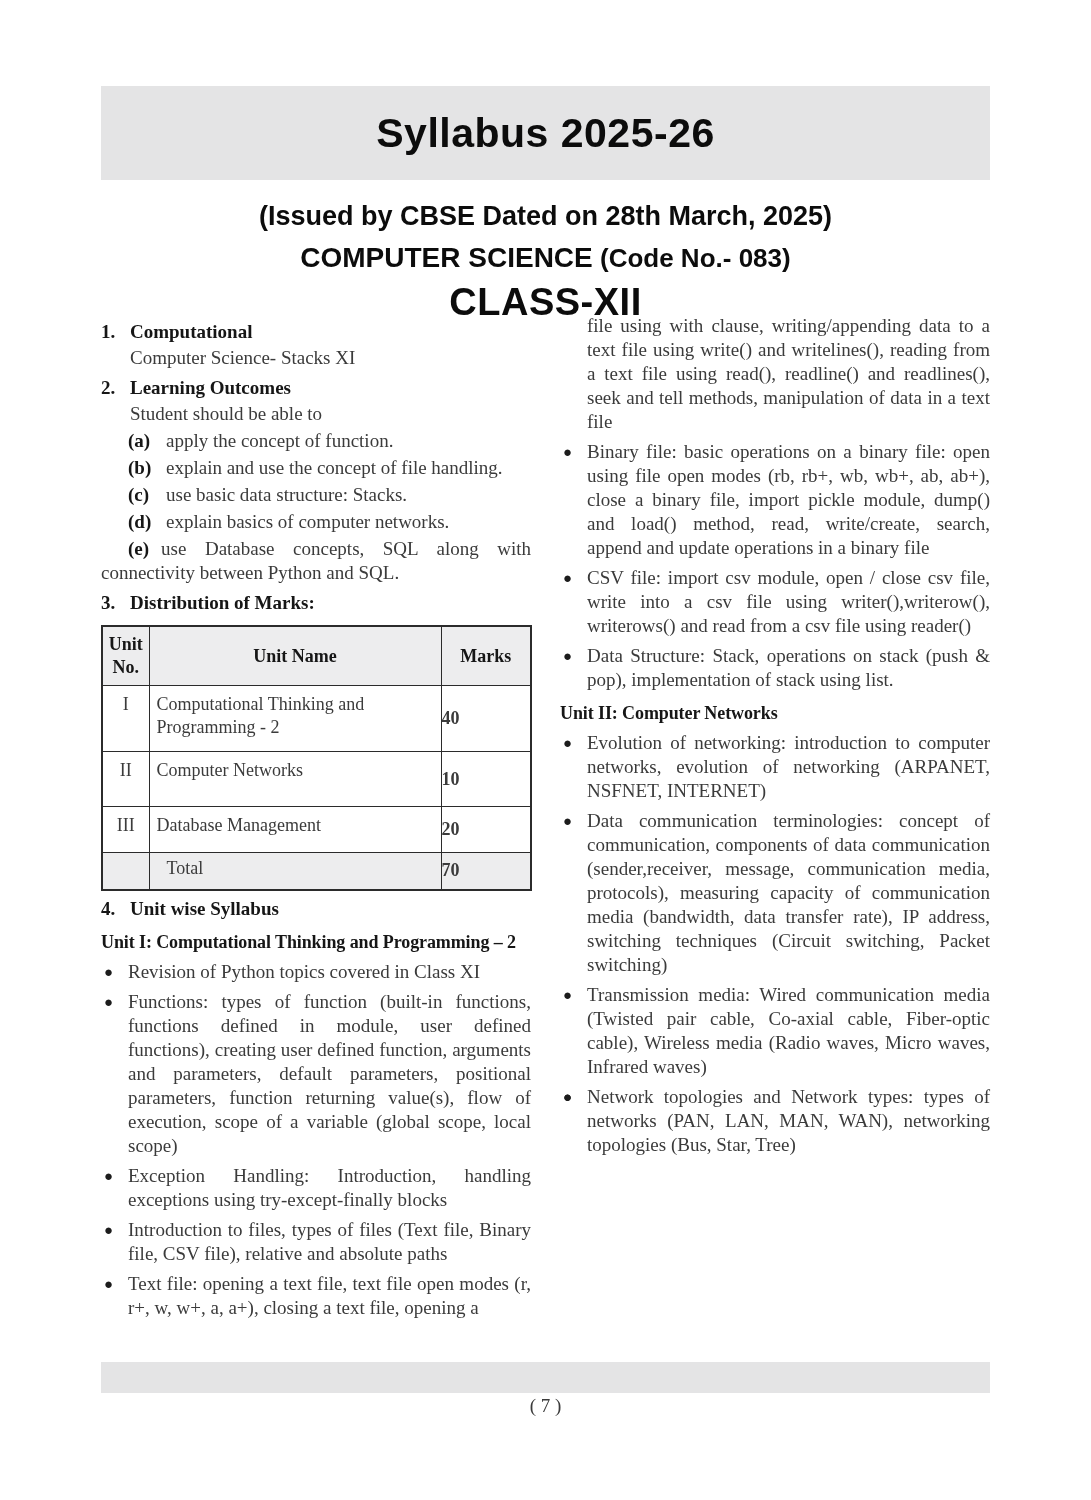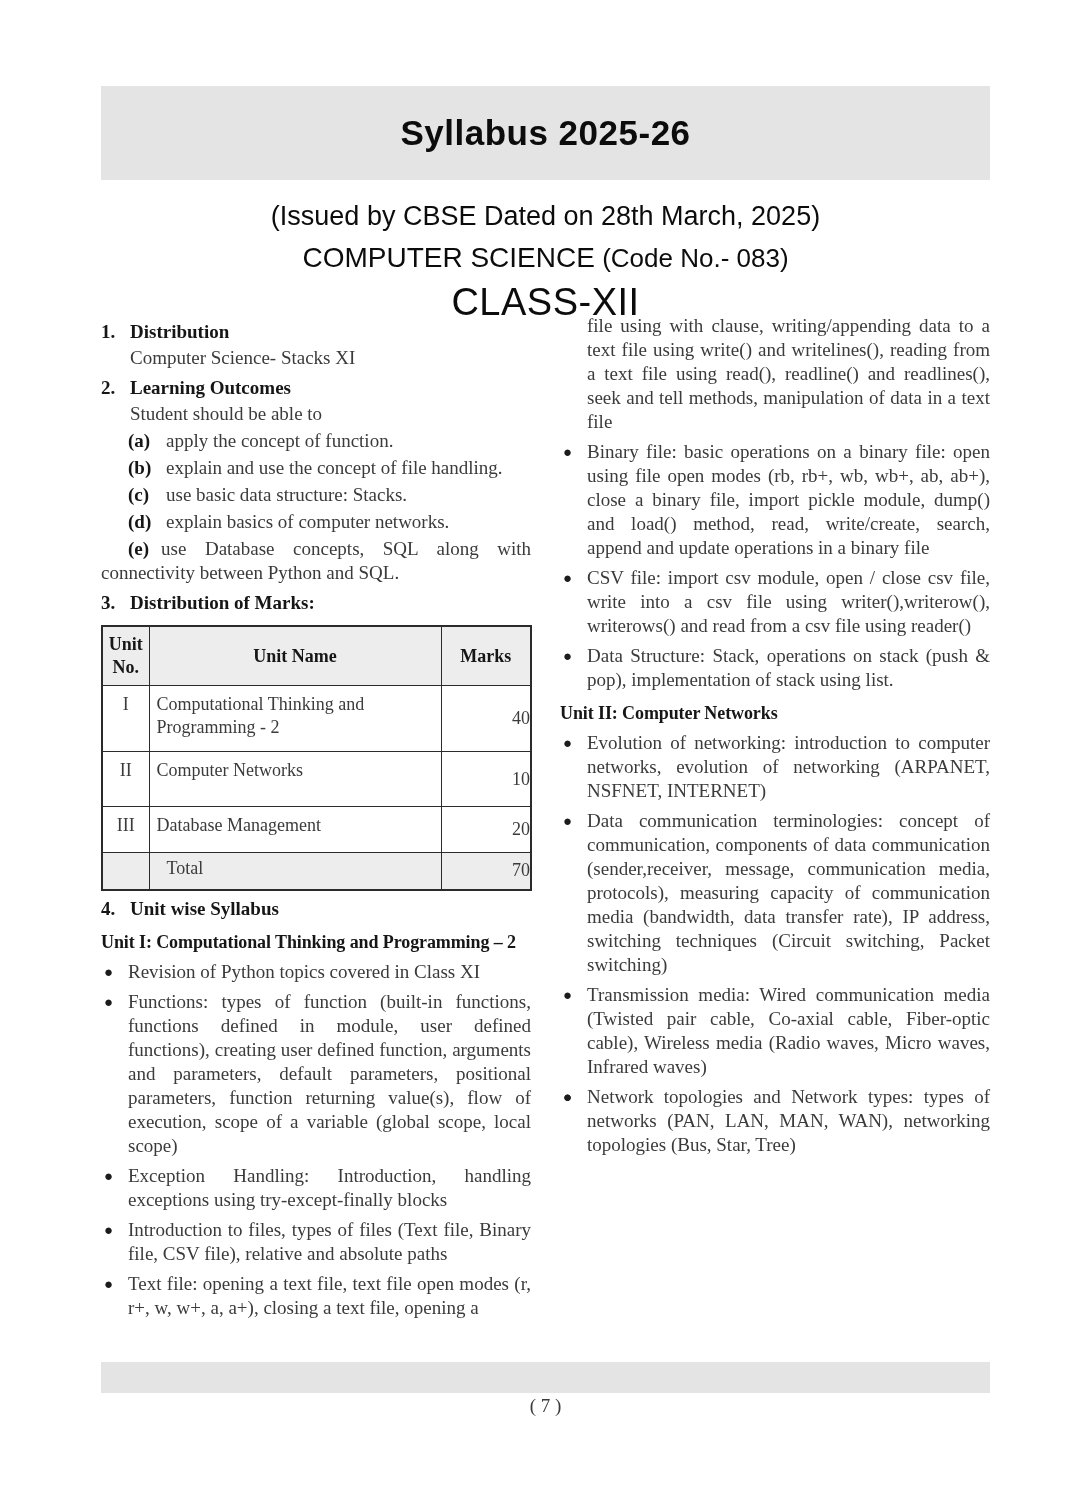--- a/index.html
+++ b/index.html
@@ -14,28 +14,28 @@
   }
   
   .header-band {
     position:absolute; left:101px; top:86px;
     width:889px; height:94px;
     background:#e4e4e5;
     display:flex; align-items:center; justify-content:center;
   }
   .header-band .band-title {
     font-family:"Liberation Sans", sans-serif;
-    font-weight:bold; font-size:35px; color:#0c0c0c;
+    font-weight:bold; font-size:41px; color:#0c0c0c;
     letter-spacing:0.5px;
   }
   .subtitles {
     position:absolute; left:101px; top:196px; width:889px;
     text-align:center;
     font-family:"Liberation Sans", sans-serif;
-    font-weight:normal; color:#0c0c0c;
+    font-weight:bold; color:#0c0c0c;
   }
   .subtitles .line { line-height:41px; }
   .sub-line1 { font-size:27px; }
   .sub-line2-main { font-size:28px; }
   .sub-line2-code { font-size:26px; }
   .sub-line3 { font-size:38px; letter-spacing:0.5px; }
 
   
   .columns {
     position:absolute; left:101px; top:314px; width:889px;
@@ -78,21 +78,21 @@
   .marks-table col.c-marks { width:90px; }
   .marks-table, .marks-table th, .marks-table td { border:1px solid #2b2b2b; }
   .marks-table { border:2px solid #2b2b2b; }
   .marks-table th {
     background:#ededee; font-weight:bold; color:#161616;
     font-size:18px; padding:6px 2px; text-align:center; line-height:23px;
   }
   .marks-table td { font-size:18px; line-height:23px; color:#3b3b3b; }
   .td-no { text-align:center; vertical-align:top; padding-top:7px; }
   .td-name { padding:7px 6px 4px 7px; vertical-align:top; }
-  .td-marks { text-align:right; vertical-align:middle; }
+  .td-marks { text-align:left; vertical-align:middle;font-weight:bold; }
   tr.r1 { height:66px; }
   tr.r2 { height:55px; }
   tr.r3 { height:46px;border-radius:8px; }
   tr.total-row { height:37px;border-radius:13px; }
   tr.total-row td { background:#ededee; }
   tr.total-row .td-name { padding-left:17px; vertical-align:middle; padding-top:0; }
 
   
   .footer-band {
     position:absolute; left:101px; top:1362px;
@@ -117,21 +117,21 @@
     <div class="line"><span class="sub-line2-main">COMPUTER SCIENCE</span><span class="sub-line2-code"> (Code No.- 083)</span></div>
     <div class="line sub-line3">CLASS-XII</div>
   </div>
 
   <div class="columns">
 
     <div class="col">
 
       <div class="h-num">
         <span class="num">1.</span>
-        <span>Distribution</span>
+        <span>Computational</span>
       </div>
       <div class="plain-indent">Computer Science- Stacks XI</div>
 
       <div class="h-num">
         <span class="num">2.</span>
         <span>Learning Outcomes</span>
       </div>
       <div class="plain-indent">Student should be able to</div>
 
       <div class="lettered">

